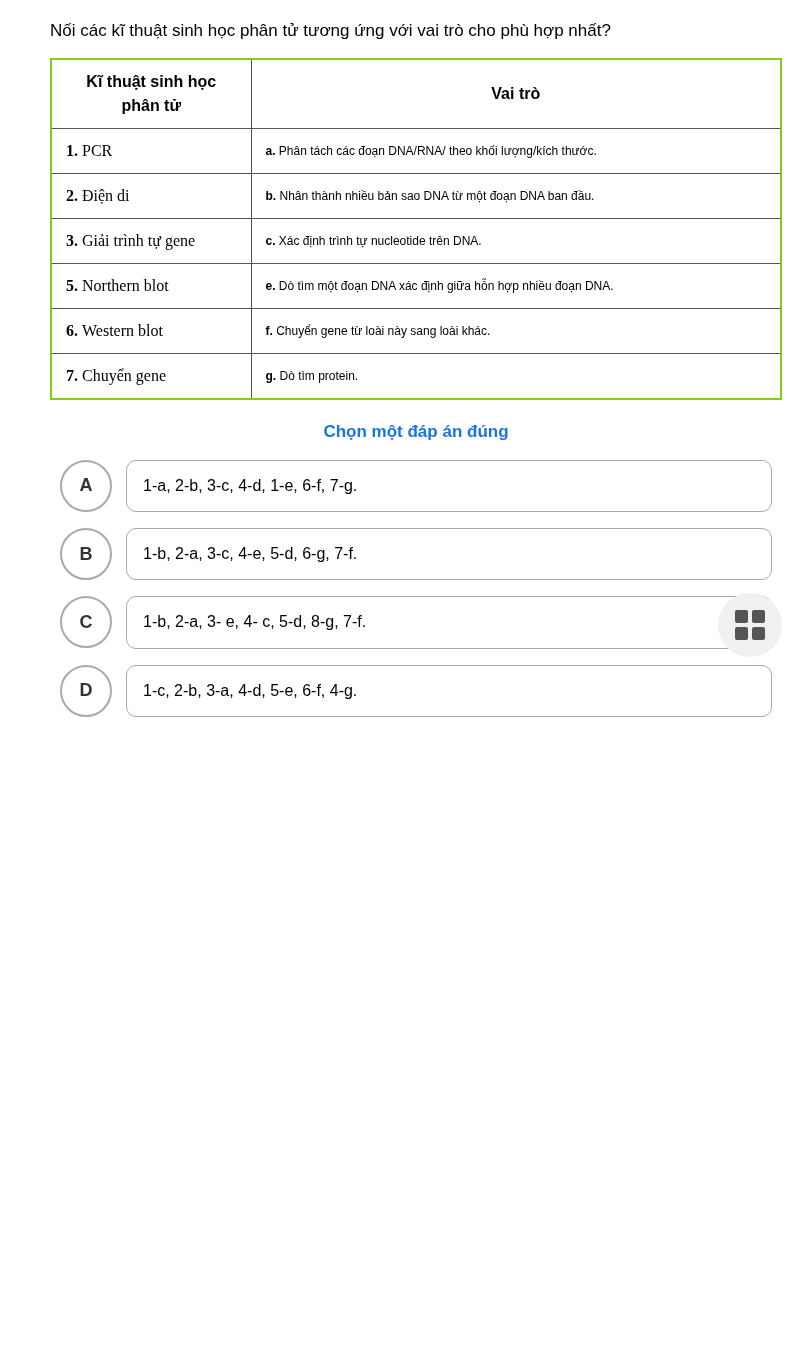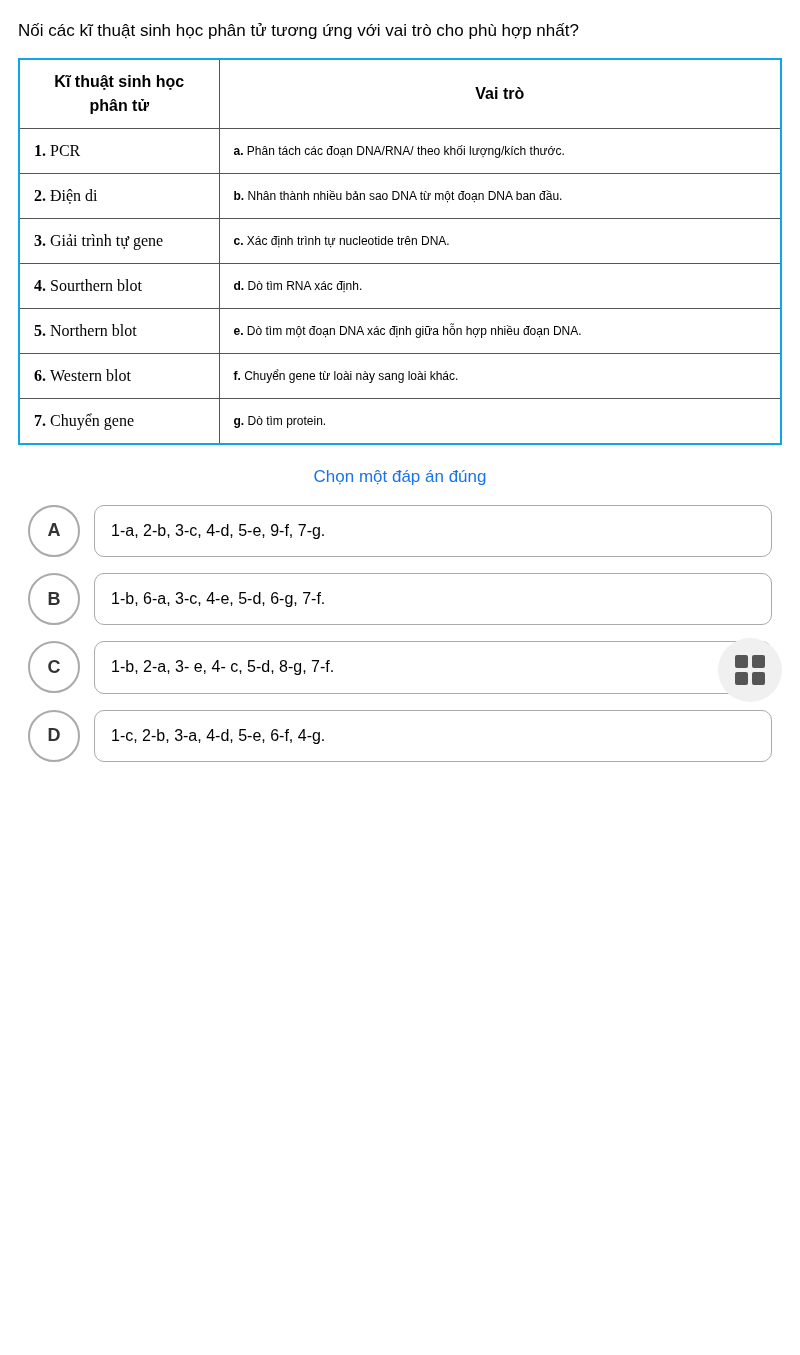--- a/index.html
+++ b/index.html
@@ -7,30 +7,31 @@
       font-family: Arial, sans-serif;
       background: #fff;
       width: 800px;
       min-height: 1355px;
       font-size: 16px;
       color: #000;
     }
 
     .page-container {
       padding: 18px 18px 30px 18px;
+      margin-left: 32px;
     }
 
     .question-text {
       font-size: 17px;
       line-height: 1.5;
       margin-bottom: 14px;
     }
 
     .table-wrapper {
-      border: 2px solid #0ea5e9;
+      border: 2px solid #84cc16;
       border-collapse: collapse;
       width: 100%;
     }
 
     table {
       width: 100%;
       border-collapse: collapse;
     }
 
     table th, table td {
@@ -53,21 +54,21 @@
     }
 
     table tbody td:last-child {
       font-size: 12px;
     }
 
     .choose-label {
       text-align: center;
       color: #1a73e8;
       font-size: 17px;
-      font-weight: 400;
+      font-weight: 700;
       margin: 22px 0 18px 0;
     }
 
     .answers-section {
       display: flex;
       flex-direction: column;
       gap: 16px;
       padding: 0 10px;
       position: relative;
     }
@@ -153,49 +154,45 @@
         </tr>
         <tr>
           <td><b>2. </b>Điện di</td>
           <td><b>b. </b>Nhân thành nhiều bản sao DNA từ một đoạn DNA ban đầu.</td>
         </tr>
         <tr>
           <td><b>3. </b>Giải trình tự gene</td>
           <td><b>c. </b>Xác định trình tự nucleotide trên DNA.</td>
         </tr>
         <tr>
-          <td><b>4. </b>Sourthern blot</td>
-          <td><b>d. </b>Dò tìm RNA xác định.</td>
-        </tr>
-        <tr>
           <td><b>5. </b>Northern blot</td>
           <td><b>e. </b>Dò tìm một đoạn DNA xác định giữa hỗn hợp nhiều đoạn DNA.</td>
         </tr>
         <tr>
           <td><b>6. </b>Western blot</td>
           <td><b>f. </b>Chuyển gene từ loài này sang loài khác.</td>
         </tr>
         <tr>
           <td><b>7. </b>Chuyển gene</td>
           <td><b>g. </b>Dò tìm protein.</td>
         </tr>
       </tbody>
   </table>
 
   <div class="choose-label">Chọn một đáp án đúng</div>
 
   <div class="answers-section">
     <div id="answers-container" style="display: flex; flex-direction: column; gap: 16px; width: 100%;">
         <div class="answer-row">
           <div class="answer-circle">A</div>
-          <div class="answer-box">1-a, 2-b, 3-c, 4-d, 5-e, 9-f, 7-g.</div>
+          <div class="answer-box">1-a, 2-b, 3-c, 4-d, 1-e, 6-f, 7-g.</div>
         </div>
         <div class="answer-row">
           <div class="answer-circle">B</div>
-          <div class="answer-box">1-b, 6-a, 3-c, 4-e, 5-d, 6-g, 7-f.</div>
+          <div class="answer-box">1-b, 2-a, 3-c, 4-e, 5-d, 6-g, 7-f.</div>
         </div>
         <div class="answer-row">
           <div class="answer-circle">C</div>
           <div class="answer-box">1-b, 2-a, 3- e, 4- c, 5-d, 8-g, 7-f.</div>
         </div>
         <div class="answer-row">
           <div class="answer-circle">D</div>
           <div class="answer-box">1-c, 2-b, 3-a, 4-d, 5-e, 6-f, 4-g.</div>
         </div>
       </div>

